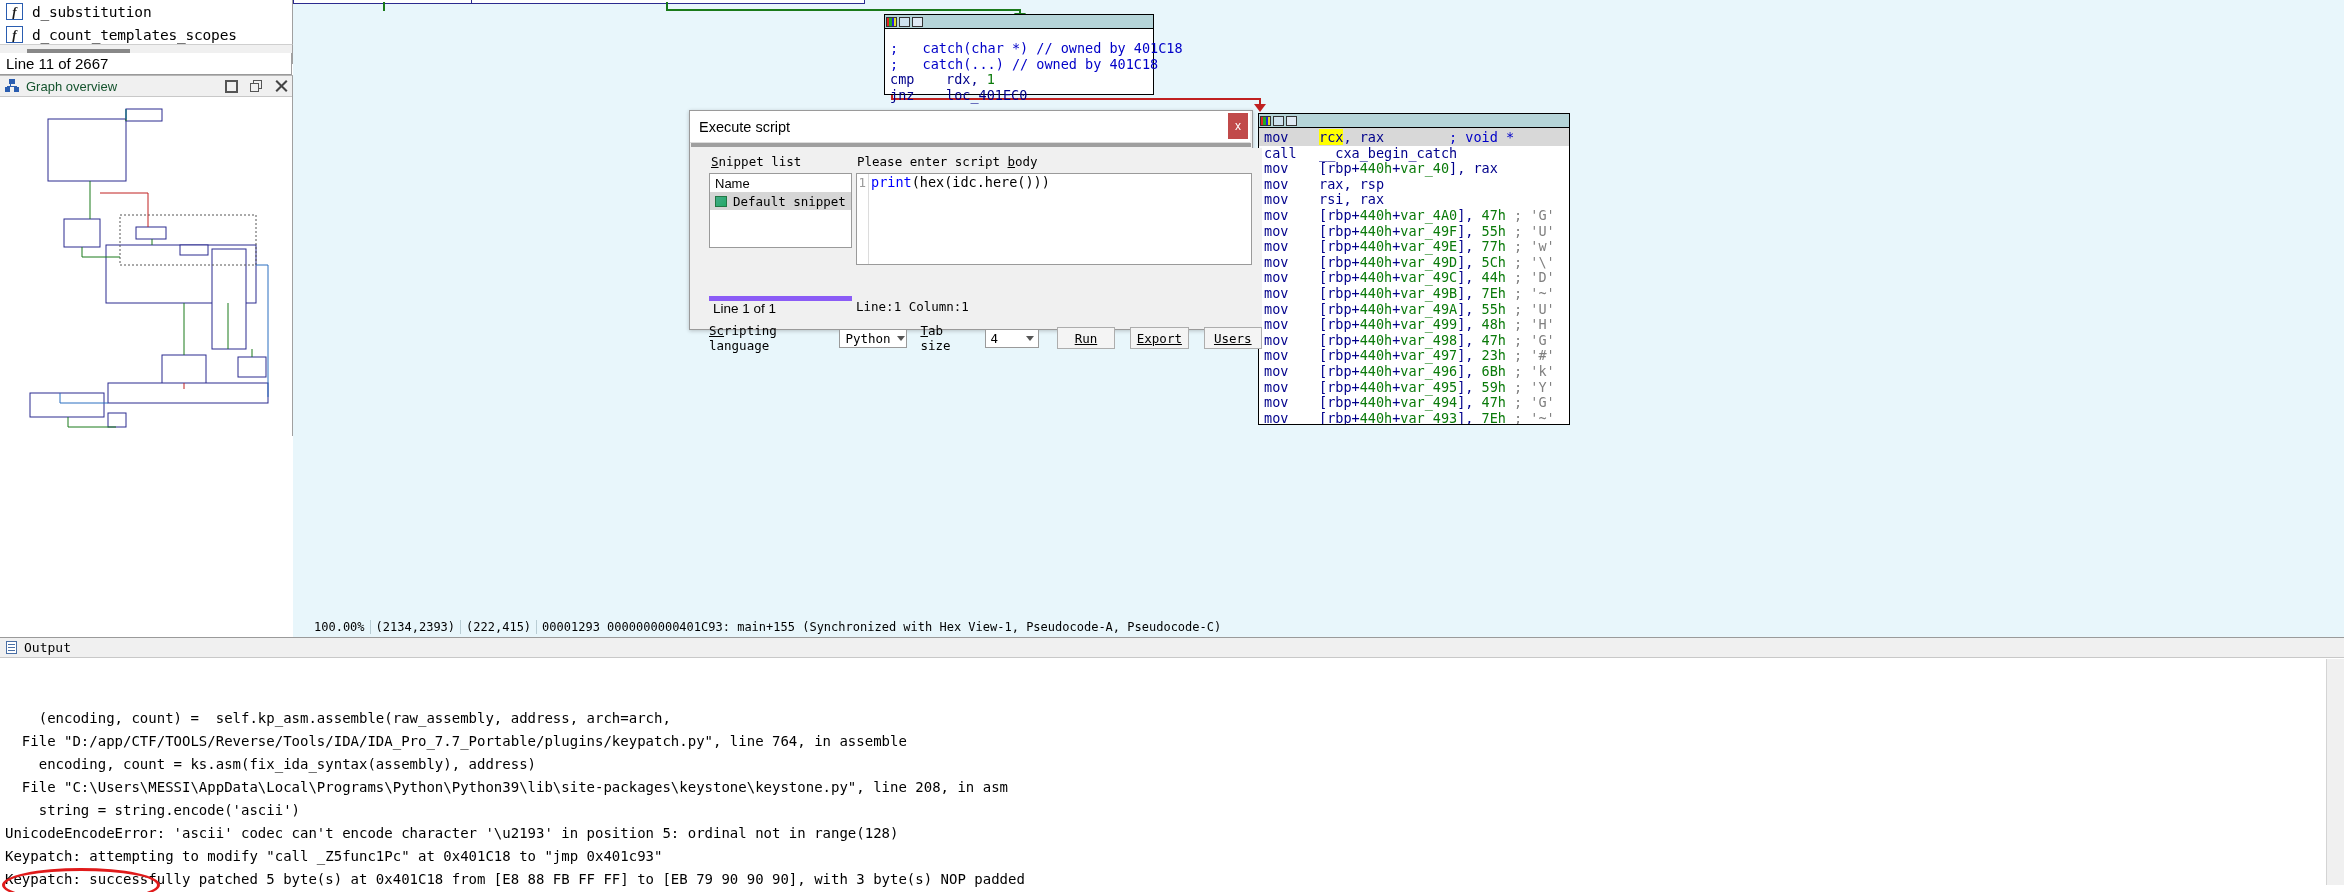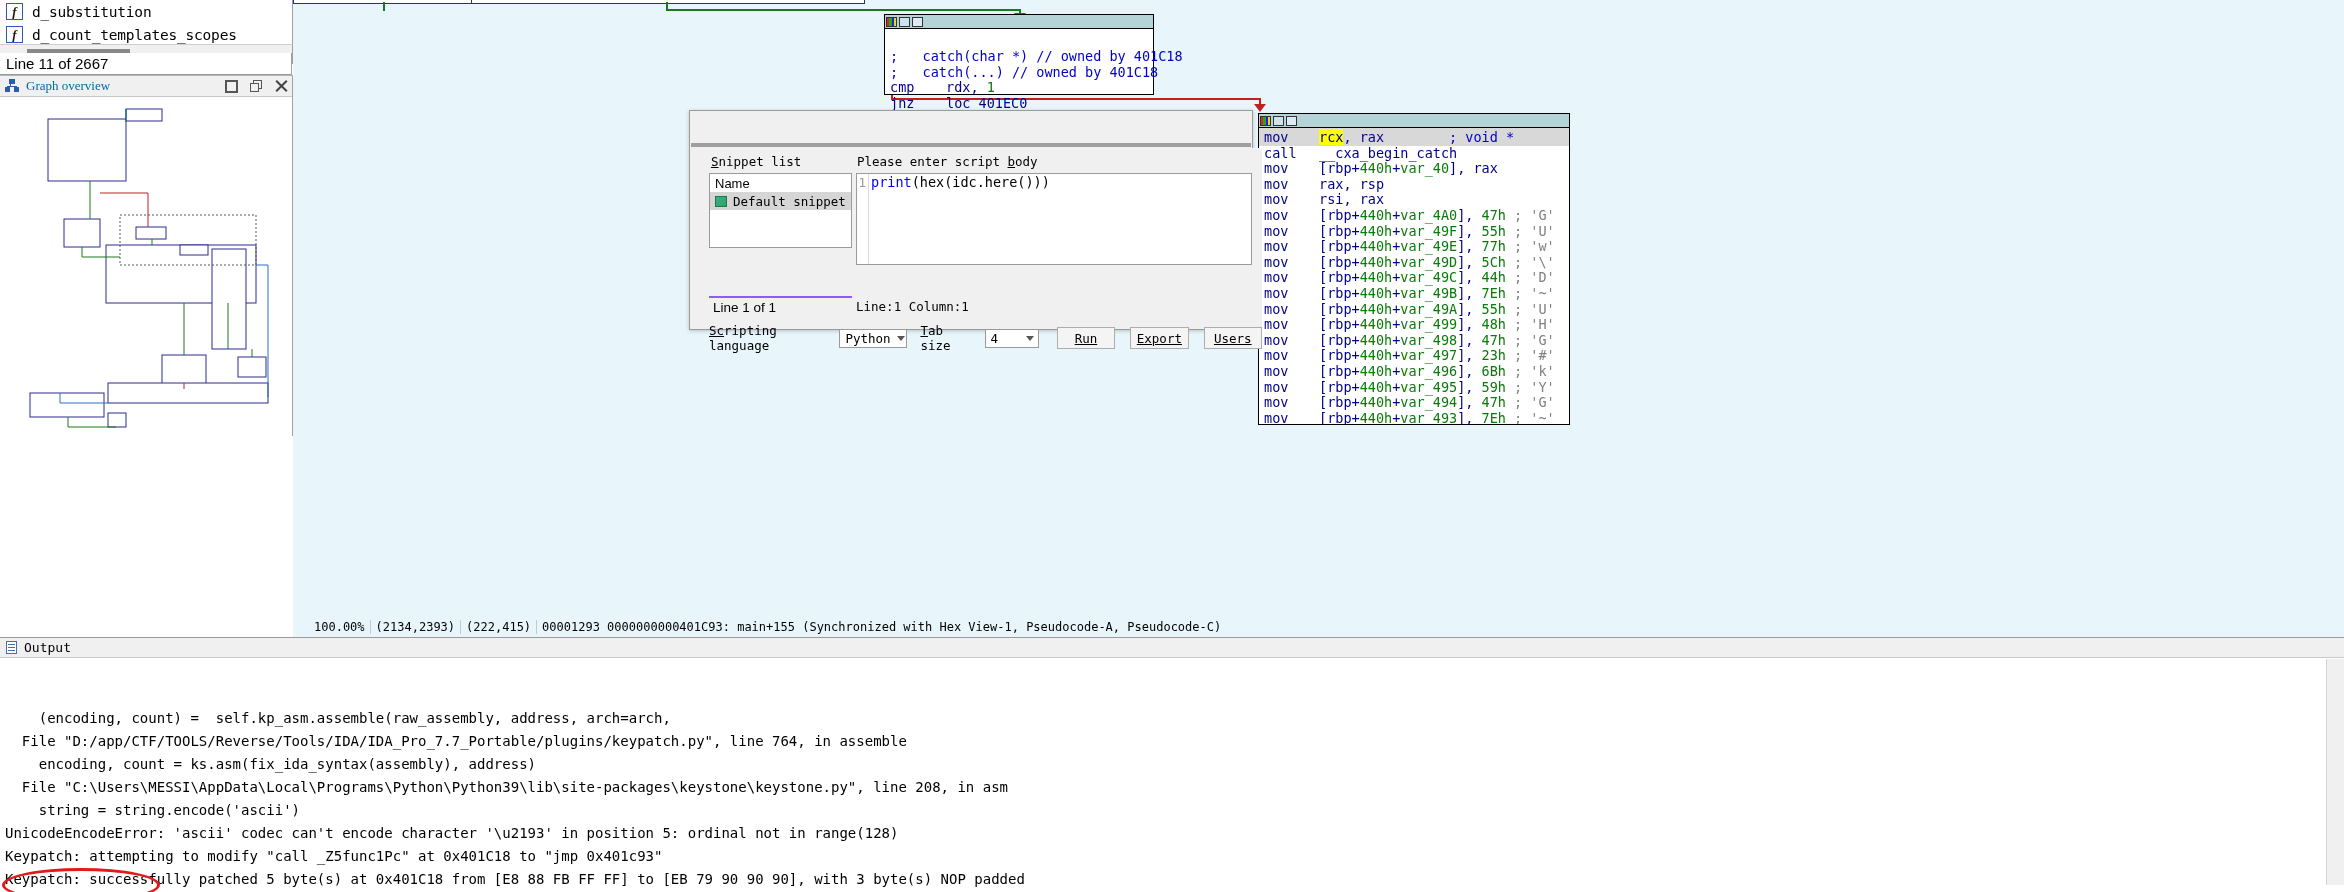--- a/index.html
+++ b/index.html
@@ -48,21 +48,21 @@
     left:0;top:75px;width:292px;height:360px;
     background:#ffffff;border-right:1px solid #a0a0a0;border-top:1px solid #b6b6b6;
   }
   #graph-header{
     position:absolute;left:0;top:0;width:292px;height:21px;
     background:#f0f0f0;display:flex;align-items:center;
     border-bottom:1px solid #c8c8c8;box-sizing:border-box;
   }
   #graph-header .g-ico{margin-left:5px;width:14px;height:14px;position:relative;}
   #graph-header .g-ico i{position:absolute;background:#2a5db0;display:block;}
-  #graph-title{margin-left:7px;font-family:Liberation Serif, serif;font-size:13px;color:#0369a1;}
+  #graph-title{margin-left:7px;font-family:Liberation Sans, sans-serif;font-size:13px;color:#14532d;}
   #graph-wctl{position:absolute;right:4px;top:0;height:21px;display:flex;align-items:center;gap:12px;}
   .wbtn{width:13px;height:13px;position:relative;cursor:default;}
   .wbtn.max{border:2px solid #555;box-sizing:border-box;}
   .wbtn.rest::before{content:"";position:absolute;left:3px;top:0;width:9px;height:9px;border:1.7px solid #555;box-sizing:border-box;}
   .wbtn.rest::after{content:"";position:absolute;left:0;top:3px;width:9px;height:9px;border:1.7px solid #555;background:#f0f0f0;box-sizing:border-box;}
   .wbtn.close::before,.wbtn.close::after{content:"";position:absolute;left:-1px;top:5px;width:15px;height:2px;background:#444;}
   .wbtn.close::before{transform:rotate(45deg);}
   .wbtn.close::after{transform:rotate(-45deg);}
 
   #graph-canvas{position:absolute;left:0;top:21px;width:292px;height:338px;background:#fff;overflow:hidden;}
@@ -76,21 +76,21 @@
   .gbox{position:absolute;background:#fff;border:1px solid #2b2b8f;}
   .gline{position:absolute;background:#1f6fb5;}
 
   
   .code-block{position:absolute;background:#ffffff;border:1px solid #000;}
   .cb-titlebar{height:13px;background:#b5d4d8;border-bottom:1px solid #000;display:flex;align-items:center;gap:2px;padding-left:1px;}
   .cb-ic{width:11px;height:10px;border:1px solid #333;box-sizing:border-box;display:block;}
   .cb-ic.rainbow{background:linear-gradient(90deg,#d22 0 25%,#2a2 25% 50%,#22d 50% 75%,#dd2 75% 100%);}
   .cb-ic.pencil{background:#cfe2ee;}
   .cb-ic.table{background:#dfe9f3;}
-  .cb-body{font-family:"DejaVu Sans Mono",monospace;font-size:13.5px;line-height:15.6px;padding:20px 0 2px 0;}
+  .cb-body{font-family:"DejaVu Sans Mono",monospace;font-size:13.5px;line-height:15.6px;padding:12px 0 2px 0;}
   .cb-body .ln{white-space:pre;padding-left:5px;}
   .mnem{color:#00008b;display:inline-block;}
   .op{color:#00008b;}
   .cmt{color:#0000c8;}
   .num{color:#0a7a0a;}
   .loc{color:#00008b;}
   .grn{color:#0a7a0a;}
   .gry{color:#808080;}
   .hl{background:#ffff00;}
   .selrow{background:#d8d8d8;display:block;}
@@ -115,21 +115,21 @@
 
   .lbl{font-family:"DejaVu Sans Mono",monospace;font-size:12.5px;color:#000;}
   .u{text-decoration:underline;}
 
   #snippet-col{position:absolute;left:9px;top:6px;width:144px;}
   #snippet-label{margin-left:2px;}
   #snippet-box{margin-top:4px;width:143px;height:75px;background:#fff;border:1px solid #9a9a9a;box-sizing:border-box;}
   .snip-row{height:18px;display:flex;align-items:center;padding-left:5px;font-size:13px;}
   .snip-row.sel{background:#d6d6d6;}
   .snip-ico{width:12px;height:11px;margin-right:6px;background:linear-gradient(135deg,#4a8,#2a6);border:1px solid #274;box-sizing:border-box;}
-  #snippet-count{position:absolute;left:9px;top:148px;width:143px;height:20px;border-top:2px solid #8b5cf6;display:flex;align-items:center;padding-left:4px;font-size:13.5px;box-sizing:border-box;}
+  #snippet-count{position:absolute;left:9px;top:148px;width:143px;height:20px;border-top:5px solid #8b5cf6;display:flex;align-items:center;padding-left:4px;font-size:13.5px;box-sizing:border-box;}
 
   #editor-col{position:absolute;left:156px;top:6px;width:398px;}
   #editor-label{margin-left:1px;}
   #editor-box{margin-top:4px;width:396px;height:92px;background:#fff;border:1px solid #9a9a9a;box-sizing:border-box;position:relative;overflow:hidden;}
   #gutter{position:absolute;left:0;top:0;width:11px;height:100%;background:#fff;border-right:1px solid #dcdcdc;}
   #gutter span{display:block;text-align:right;padding-right:2px;font-family:"DejaVu Sans Mono",monospace;font-size:12.5px;color:#9a9a9a;line-height:17px;}
   #code-line{position:absolute;left:14px;top:0;font-family:"DejaVu Sans Mono",monospace;font-size:13.5px;line-height:17px;white-space:pre;}
   #code-line .kw{color:#0000ff;}
   #editor-status{position:absolute;left:156px;top:148px;width:398px;height:20px;display:flex;align-items:center;font-size:12.5px;}
 
@@ -315,20 +315,24 @@
         <path d="M252 252 L252 260" stroke="#1a7a1a"></path>
         <path d="M126 22 L126 12" stroke="#2b6fc0"></path>
         <path d="M256 168 L268 168 L268 300" stroke="#2b6fc0"></path>
         <path d="M108 306 L60 306 L60 296" stroke="#2b6fc0"></path>
       </g>
     </svg>
   </div>
 </div>
 
 <div class="abs" id="dlg">
+  <div id="dlg-title">
+    <span id="dlg-title-text">Execute script</span>
+    <span id="dlg-close">x</span>
+  </div>
   <div id="dlg-grip"></div>
 
   <div id="dlg-body">
 
     <div id="snippet-col">
       <div class="lbl" id="snippet-label"><span class="u">S</span>nippet list</div>
       <div id="snippet-box">
         <div class="snip-row">
           <span>Name</span>
         </div>

